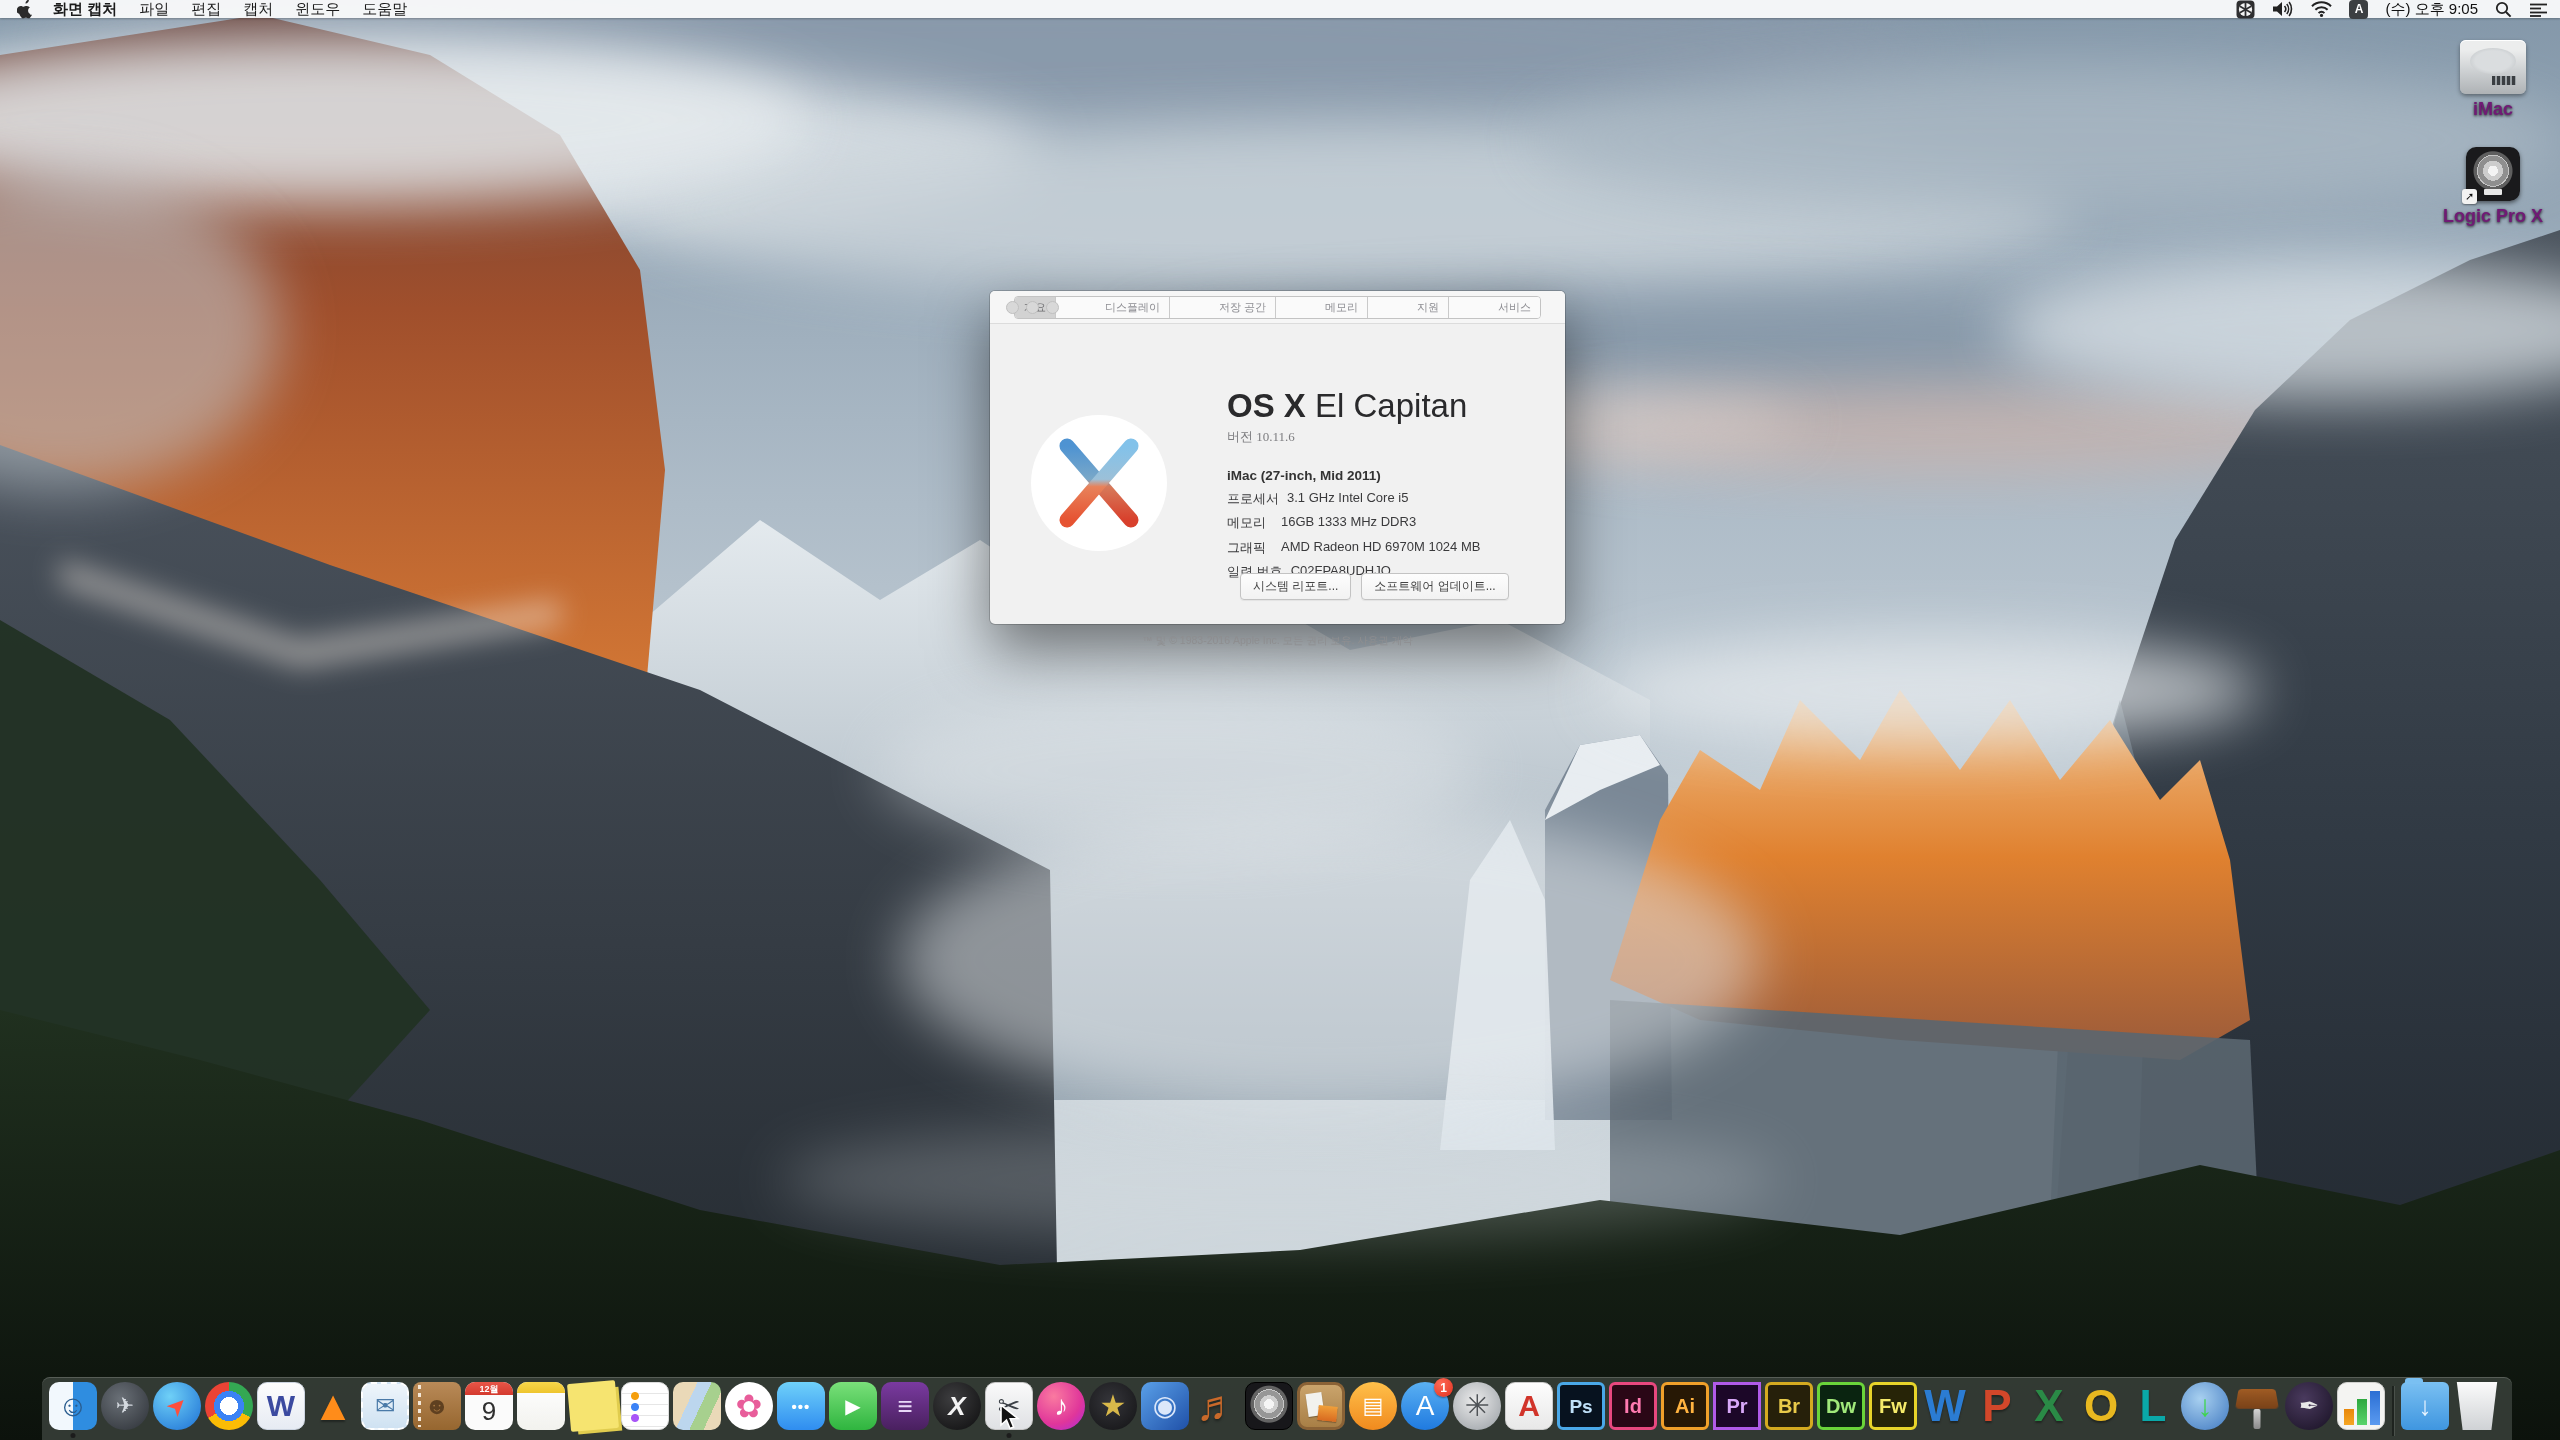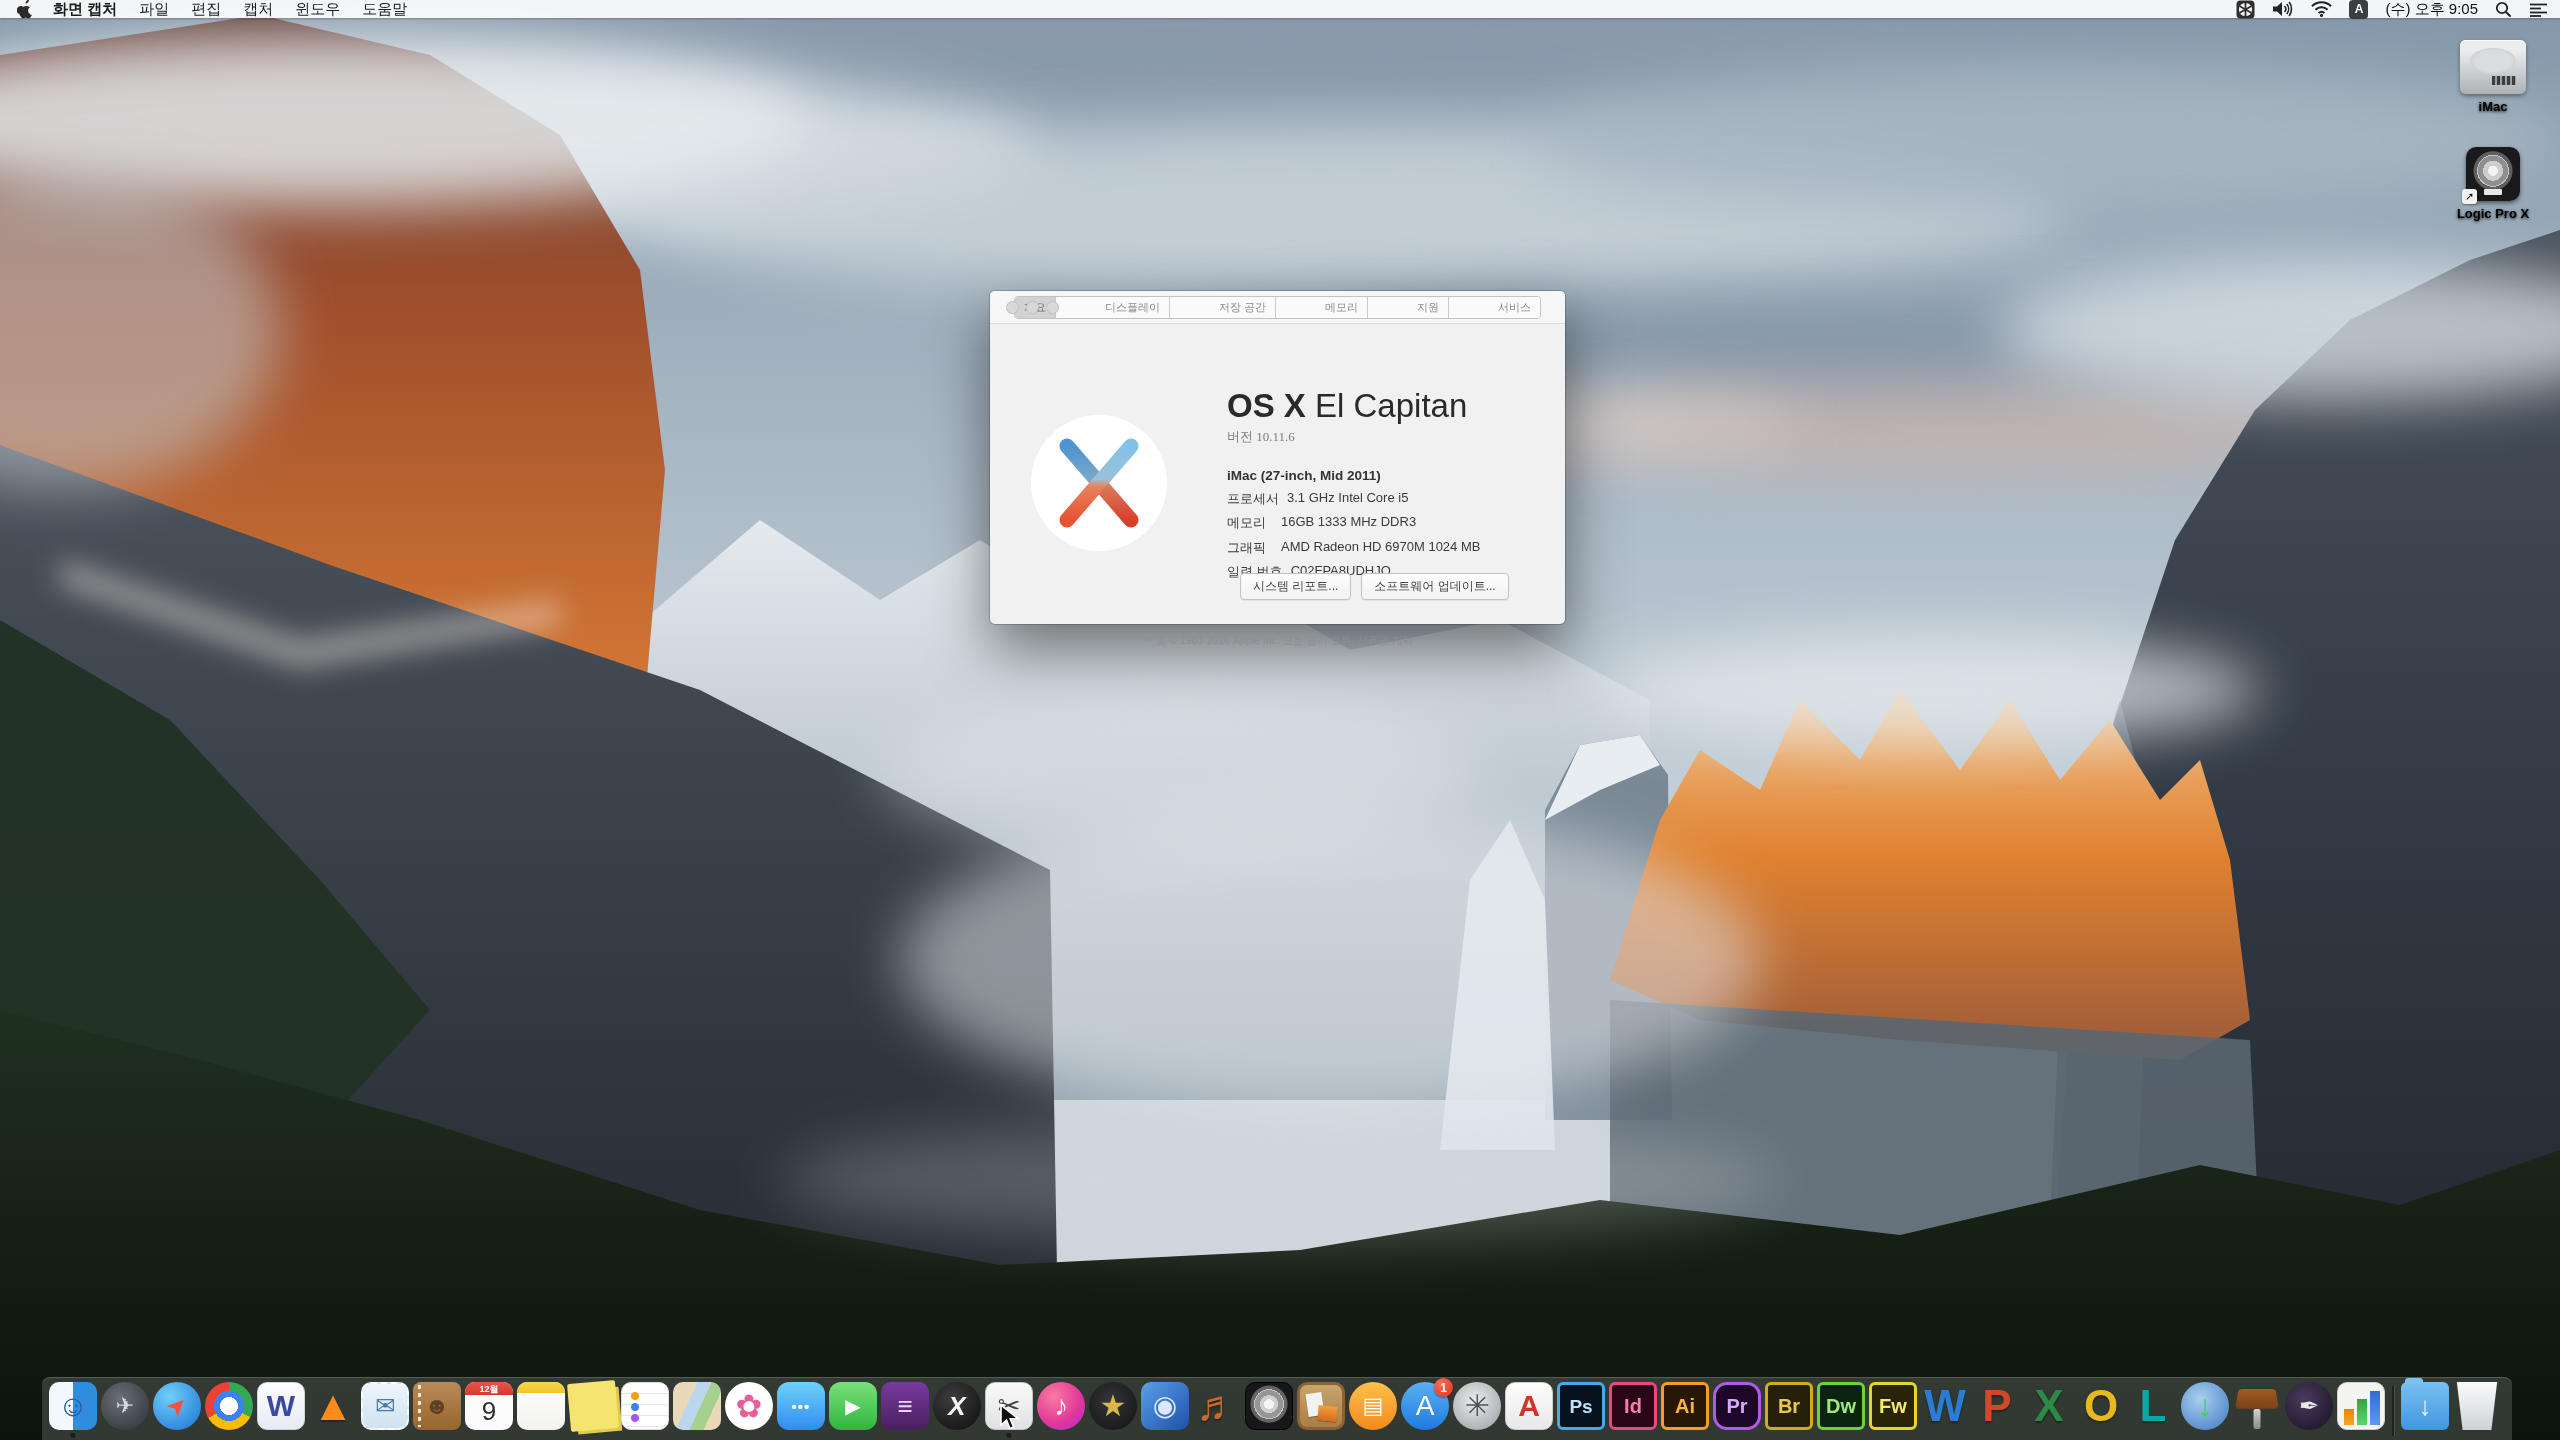--- a/index.html
+++ b/index.html
@@ -25,21 +25,21 @@
   .menubar .right{margin-left:auto;display:flex;align-items:center;padding-right:12px;gap:17px;}
   .status-ic{display:flex;align-items:center;}
   .clock{font-size:15px;color:#111;white-space:nowrap;}
   .input-badge{
     width:19px;height:19px;border-radius:4px;background:#3c3f42;color:#fff;
     font-size:12px;font-weight:bold;display:flex;align-items:center;justify-content:center;
   }
   
   .desk-icon{position:absolute;width:110px;text-align:center;z-index:5;}
   .desk-icon .lbl{
-    margin-top:5px;color:#000000;font-size:13px;font-weight:bold;
+    margin-top:5px;color:#701a75;font-size:18px;font-weight:bold;
     text-shadow:0 1px 3px rgba(0,0,0,.85);
   }
   .hd-body{
     width:66px;height:54px;margin:0 auto;border-radius:6px;position:relative;
     background:linear-gradient(#eceded 0 18%, #cfd2d4 55%, #aeb2b5 100%);
     box-shadow:inset 0 1px 0 #fff,0 2px 4px rgba(0,0,0,.4);
   }
   .hd-body .vents{
     position:absolute;right:10px;bottom:9px;width:24px;height:9px;
     background:repeating-linear-gradient(90deg,#3a3e42 0 3px,#9aa0a4 3px 5px);
@@ -154,21 +154,21 @@
   .corkboard{background:linear-gradient(#caa46c,#a87f46);border:3px solid #8a6236;}
   .corkboard::before{content:"";position:absolute;left:7px;top:8px;width:16px;height:23px;background:#f2f2ee;transform:rotate(-8deg);box-shadow:0 1px 1px rgba(0,0,0,.3);}
   .corkboard::after{content:"";position:absolute;right:5px;bottom:6px;width:19px;height:15px;background:linear-gradient(#f0a03a,#d86a20);transform:rotate(6deg);box-shadow:0 1px 1px rgba(0,0,0,.3);}
   .ibooks{background:linear-gradient(#ffc04a,#f08a1e);border-radius:50%;color:#fff;font-size:22px;}
   .appstore{background:linear-gradient(#5ab0f2,#1f7ae0);border-radius:50%;color:#fff;font-size:28px;font-weight:normal;}
   .sysprefs{background:radial-gradient(circle at 45% 40%,#ececec,#969ca2);border-radius:50%;color:#4f5357;font-size:30px;}
   .acrobat{background:linear-gradient(#fdfdfd,#e8e8e8);border:1px solid #ccc;color:#d1342a;font-size:30px;}
   .ps{background:#07121f;border:3px solid #4aa8e8;border-radius:6px;color:#bfe0f8;font-size:19px;}
   .idn{background:#2a0716;border:3px solid #e8487f;border-radius:6px;color:#ff7ab0;font-size:20px;}
   .ai{background:#271805;border:3px solid #f0a02a;border-radius:6px;color:#ffb340;font-size:20px;}
-  .pr{background:#1c0728;border:3px solid #b05ae8;border-radius:14px;color:#d8a8f8;font-size:20px;}
+  .pr{background:#1c0728;border:3px solid #b05ae8;border-radius:0;color:#d8a8f8;font-size:20px;}
   .br{background:#26200a;border:3px solid #d4aa20;border-radius:6px;color:#e8ca4a;font-size:20px;}
   .dw{background:#0a2410;border:3px solid #6ad43a;border-radius:6px;color:#a0e87a;font-size:20px;}
   .fw{background:#272407;border:3px solid #e8d42a;border-radius:6px;color:#f5ea6a;font-size:20px;}
   .word,.ppt,.excel,.outlook,.lync{background:transparent;font-size:44px;text-shadow:0 2px 2px rgba(0,0,0,.35);}
   .word{color:#2b7cd3;}
   .ppt{color:#d2472a;}
   .excel{color:#2a8a46;}
   .outlook{color:#e8b820;}
   .lync{color:#0aa8a8;}
   .netglobe{background:radial-gradient(circle at 40% 35%,#a8d0f0,#3f78c0);border-radius:50%;color:#3fd44f;font-size:30px;}

